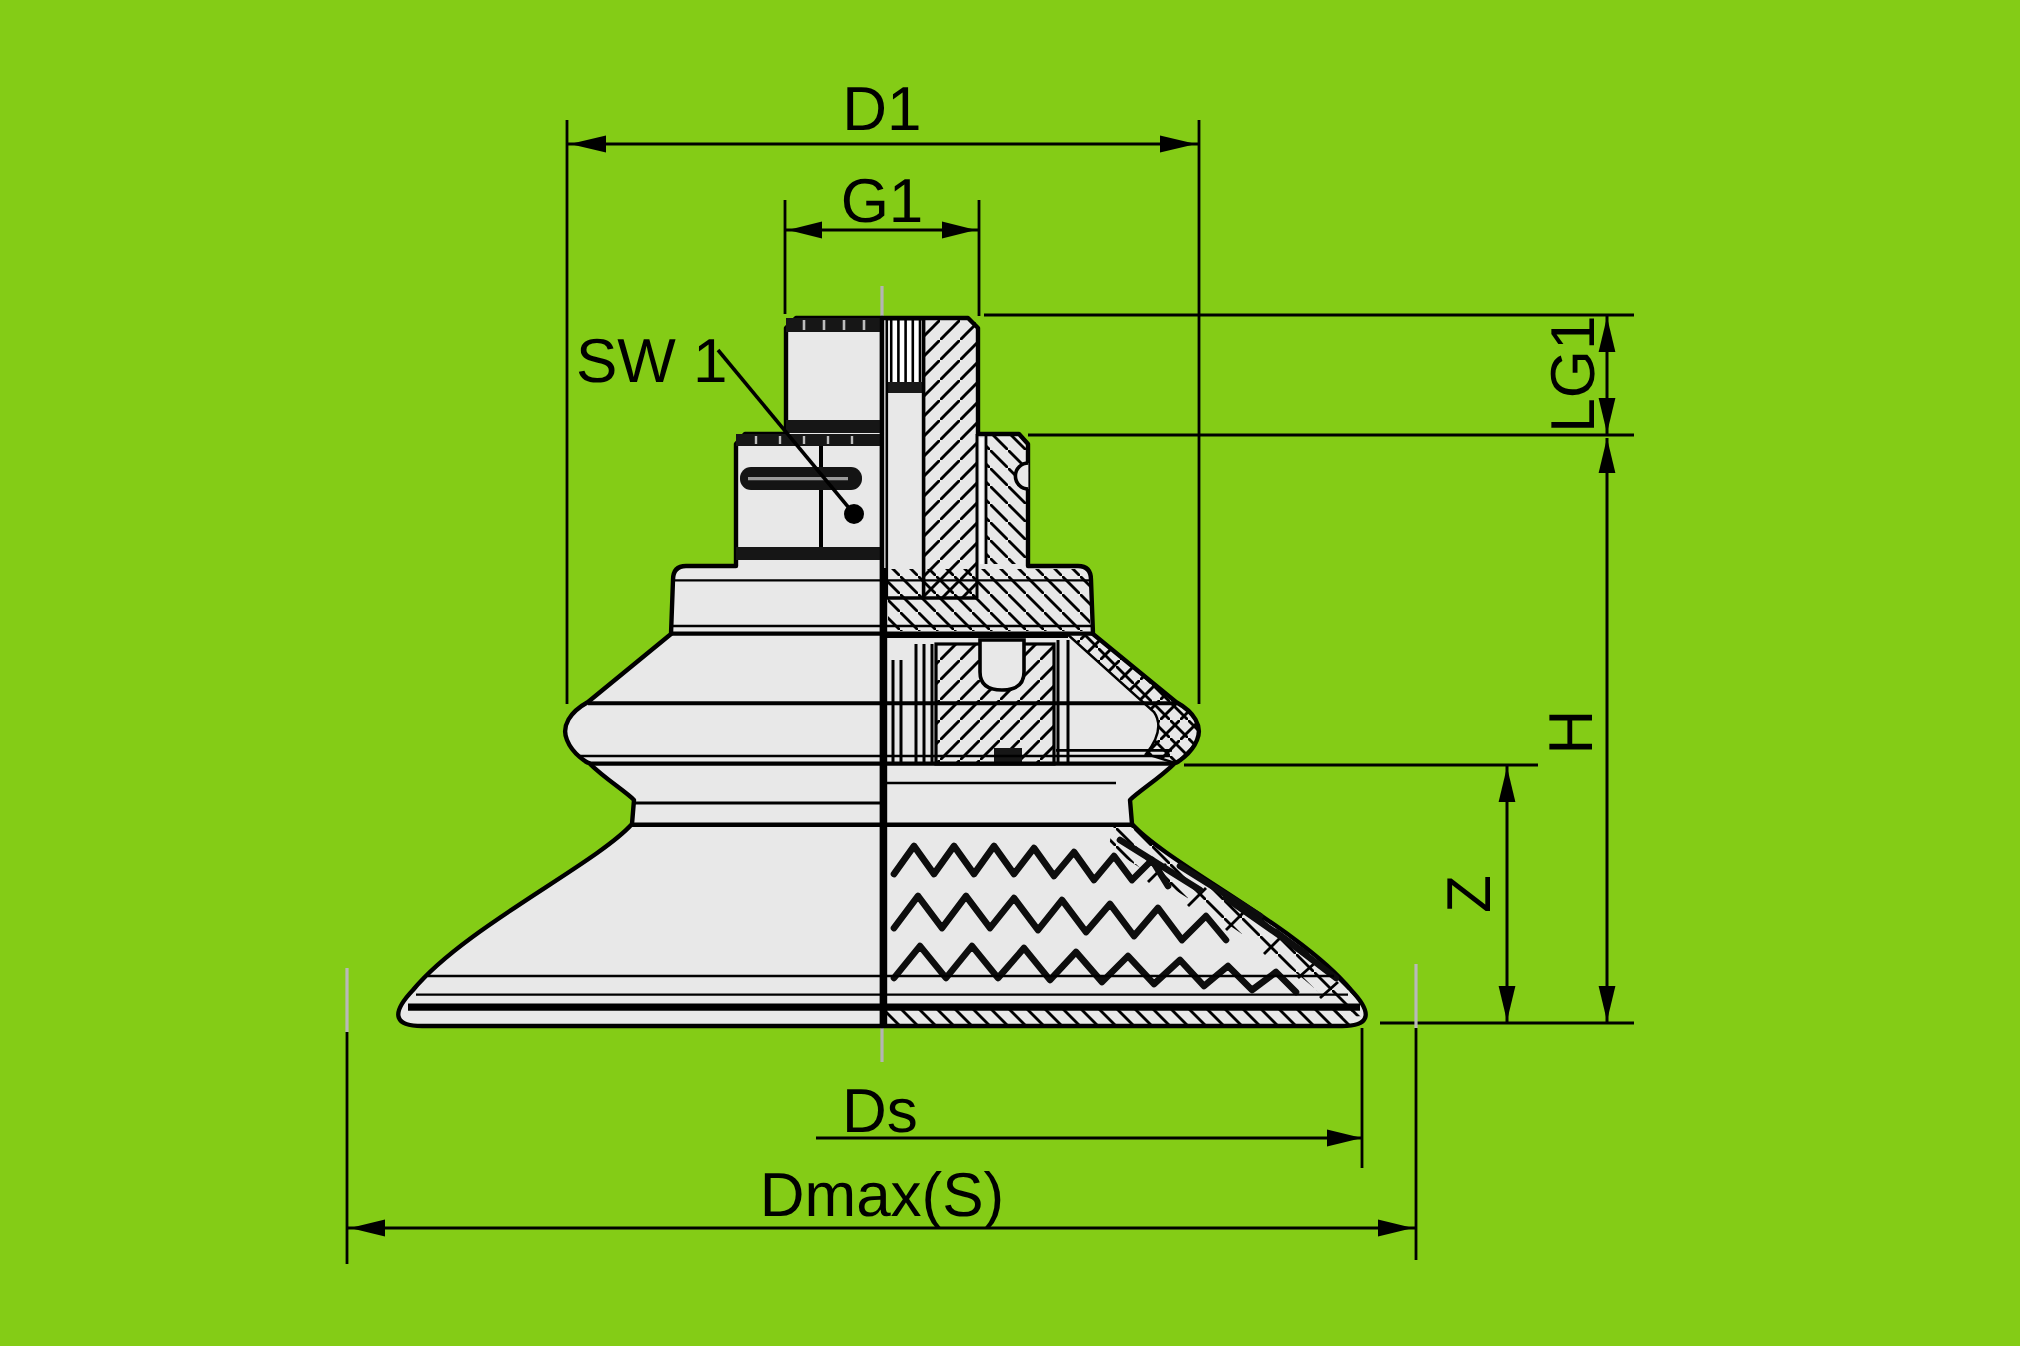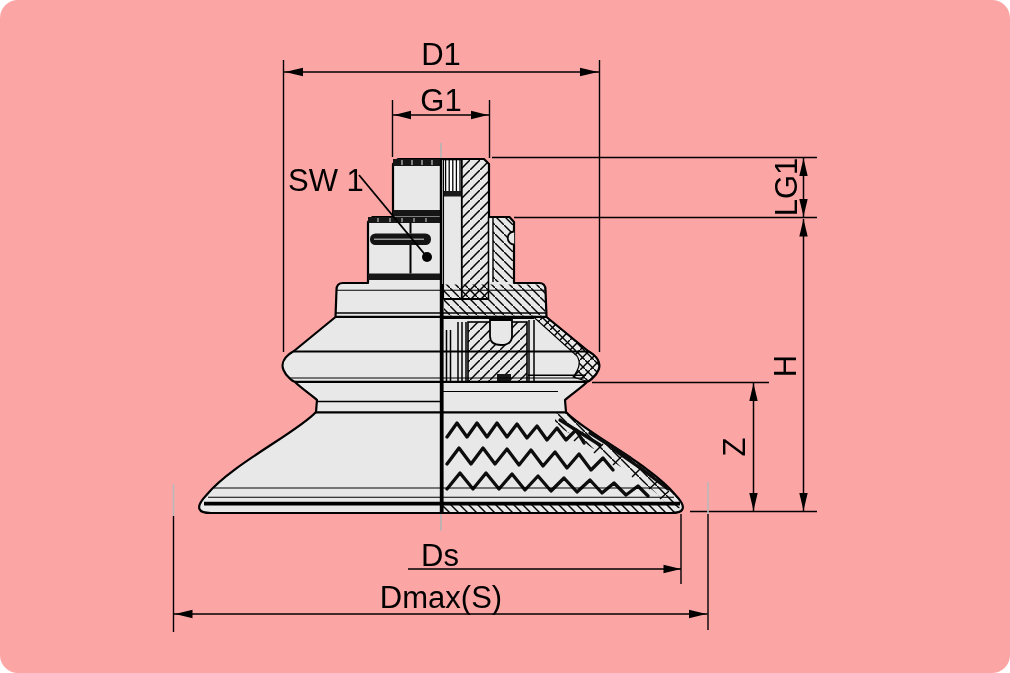--- a/index.html
+++ b/index.html
@@ -1,17 +1,17 @@
 <!DOCTYPE html>
 <html><head>
 <meta charset="utf-8">
 <style>
   html,body{margin:0;padding:0;background:#ffffff;}
-  #stage{position:relative;width:1010px;height:673px;background:#fca5a5;overflow:hidden;
-         font-family:"Liberation Sans", sans-serif;border-radius:18px;}
+  #stage{position:relative;width:1010px;height:673px;background:#84cc16;overflow:hidden;
+         font-family:"Liberation Sans", sans-serif;}
   svg{display:block;}
   text{font-family:"Liberation Sans", sans-serif;fill:#000;}
   .dimtxt{font-size:31px;}
 </style>
 </head>
 <body>
 
 <div id="stage">
 <svg width="1010" height="673" viewBox="0 0 1010 673">
   <defs>

